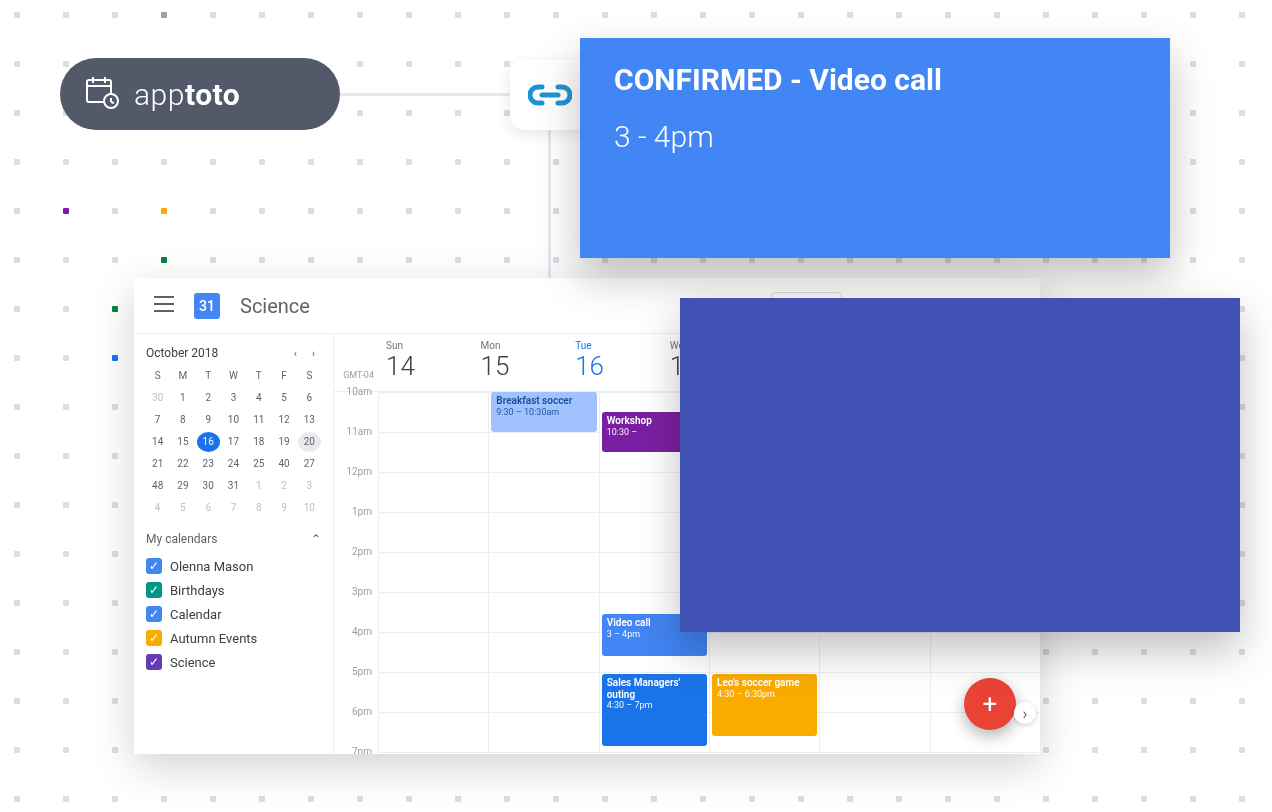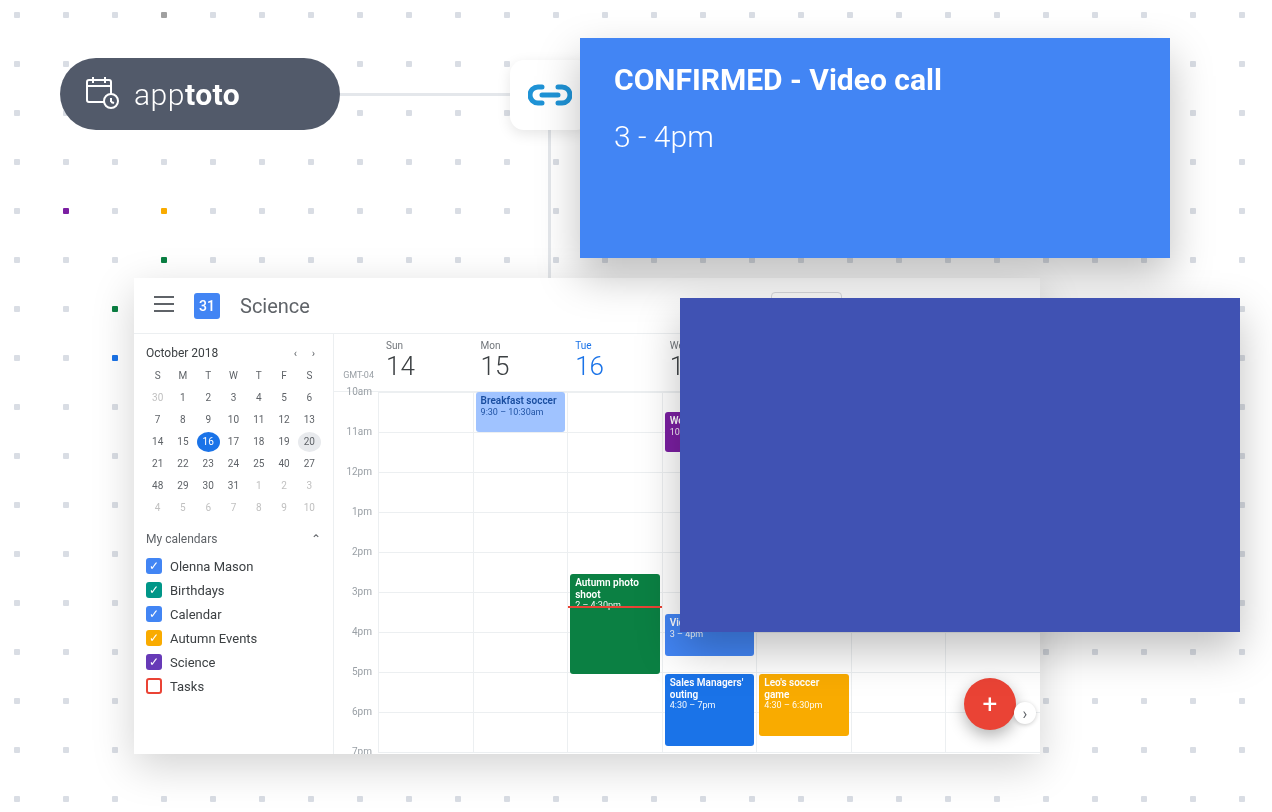--- a/index.html
+++ b/index.html
@@ -724,24 +724,20 @@
               <span>Calendar</span>
             </div>
             <div class="cal-row">
               <span class="cbox" style="background: rgb(249, 171, 0);">✓</span>
               <span>Autumn Events</span>
             </div>
             <div class="cal-row">
               <span class="cbox" style="background: rgb(103, 58, 183);">✓</span>
               <span>Science</span>
             </div>
-            <div class="cal-row">
-              <span class="cbox empty" style="background: transparent; border-color: rgb(234, 67, 53);"></span>
-              <span>Tasks</span>
-            </div>
           </div>
       </div>
     </div>
     <div class="main">
       <div class="day-row" id="dayrow">
         <div class="tz">GMT-04</div>
       <div class="day-col">
             <div class="dow">Sun</div>
             <div class="num">14</div>
           </div>
@@ -793,27 +789,20 @@
             <div class="hline" style="top: 240px;"></div>
             <div class="hline" style="top: 280px;"></div>
             <div class="hline" style="top: 320px;"></div>
             <div class="hline" style="top: 360px;"></div>
             <div class="col"></div>
             <div class="col">
               <div class="evt" style="top: 0px; height: 40px; background: rgb(160, 195, 255); color: rgb(26, 78, 160);">
                 <div class="t">Breakfast soccer</div>
                 <div class="tm">9:30 – 10:30am</div>
               </div>
-            </div>
-            <div class="col">
-              <div class="evt" style="top: 182px; height: 100px; background: rgb(11, 128, 67); color: rgb(255, 255, 255);">
-                <div class="t">Autumn photo shoot</div>
-                <div class="tm">2 – 4:30pm</div>
-              </div>
-              <div class="now-line" style="top: 214px;"></div>
             </div>
             <div class="col">
               <div class="evt" style="top: 20px; height: 40px; background: rgb(123, 31, 162); color: rgb(255, 255, 255);">
                 <div class="t">Workshop</div>
                 <div class="tm">10:30 – </div>
               </div>
               <div class="evt" style="top: 222px; height: 42px; background: rgb(66, 133, 244); color: rgb(255, 255, 255);">
                 <div class="t">Video call</div>
                 <div class="tm">3 – 4pm</div>
               </div>

